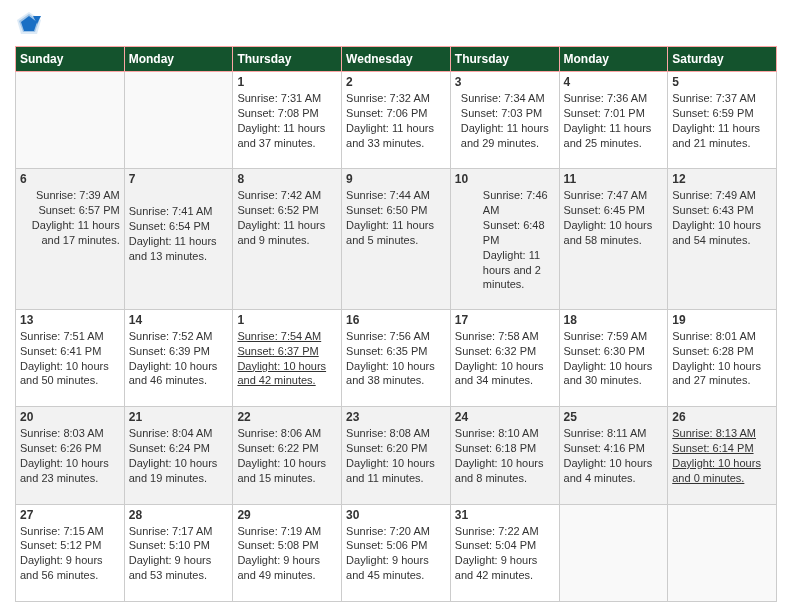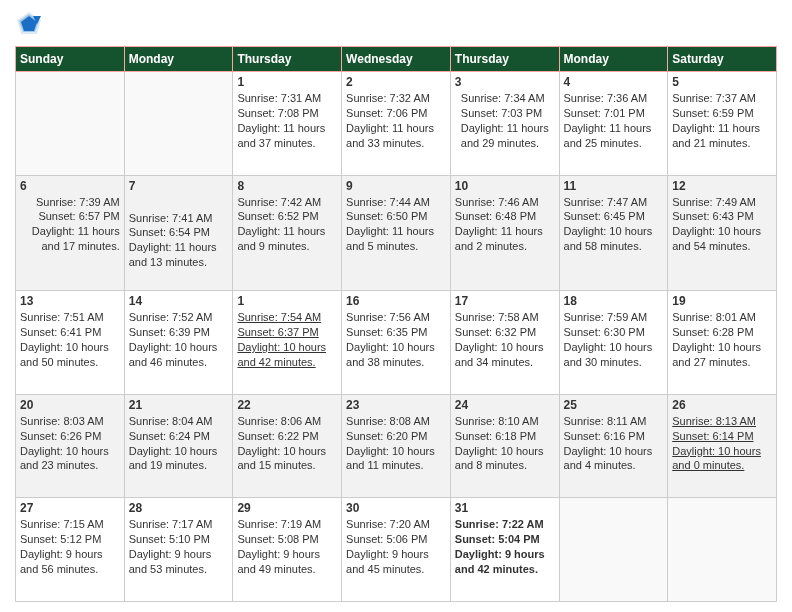--- a/index.html
+++ b/index.html
@@ -195,21 +195,21 @@
 Daylight: 11 hours and 9 minutes.</div>
           </td>
           <td>
             <span class="day-number">9</span>
             <div class="day-info" style="white-space: pre-line;">Sunrise: 7:44 AM
 Sunset: 6:50 PM
 Daylight: 11 hours and 5 minutes.</div>
           </td>
           <td>
             <span class="day-number">10</span>
-            <div class="day-info" style="white-space: pre-line;">Sunrise: 7:46 AM
+            <div class="day-info" style="white-space: pre-line; margin-left: 28px;">Sunrise: 7:46 AM
 Sunset: 6:48 PM
 Daylight: 11 hours and 2 minutes.</div>
           </td>
           <td>
             <span class="day-number">11</span>
             <div class="day-info" style="white-space: pre-line;">Sunrise: 7:47 AM
 Sunset: 6:45 PM
 Daylight: 10 hours and 58 minutes.</div>
           </td>
           <td>
@@ -290,21 +290,21 @@
           </td>
           <td>
             <span class="day-number">24</span>
             <div class="day-info" style="white-space: pre-line;">Sunrise: 8:10 AM
 Sunset: 6:18 PM
 Daylight: 10 hours and 8 minutes.</div>
           </td>
           <td>
             <span class="day-number">25</span>
             <div class="day-info" style="white-space: pre-line;">Sunrise: 8:11 AM
-Sunset: 6:16 PM
+Sunset: 4:16 PM
 Daylight: 10 hours and 4 minutes.</div>
           </td>
           <td>
             <span class="day-number">26</span>
             <div class="day-info" style="white-space: pre-line; text-decoration: underline;">Sunrise: 8:13 AM
 Sunset: 6:14 PM
 Daylight: 10 hours and 0 minutes.</div>
           </td>
         </tr>
         <tr>
@@ -327,21 +327,21 @@
 Daylight: 9 hours and 49 minutes.</div>
           </td>
           <td>
             <span class="day-number">30</span>
             <div class="day-info" style="white-space: pre-line;">Sunrise: 7:20 AM
 Sunset: 5:06 PM
 Daylight: 9 hours and 45 minutes.</div>
           </td>
           <td>
             <span class="day-number">31</span>
-            <div class="day-info" style="white-space: pre-line; font-weight: bold;">Sunrise: 7:22 AM
+            <div class="day-info" style="white-space: pre-line;">Sunrise: 7:22 AM
 Sunset: 5:04 PM
 Daylight: 9 hours and 42 minutes.</div>
           </td>
           <td class="empty"></td>
           <td class="empty"></td>
         </tr>
       </tbody>
   </table>
 </div>
 

